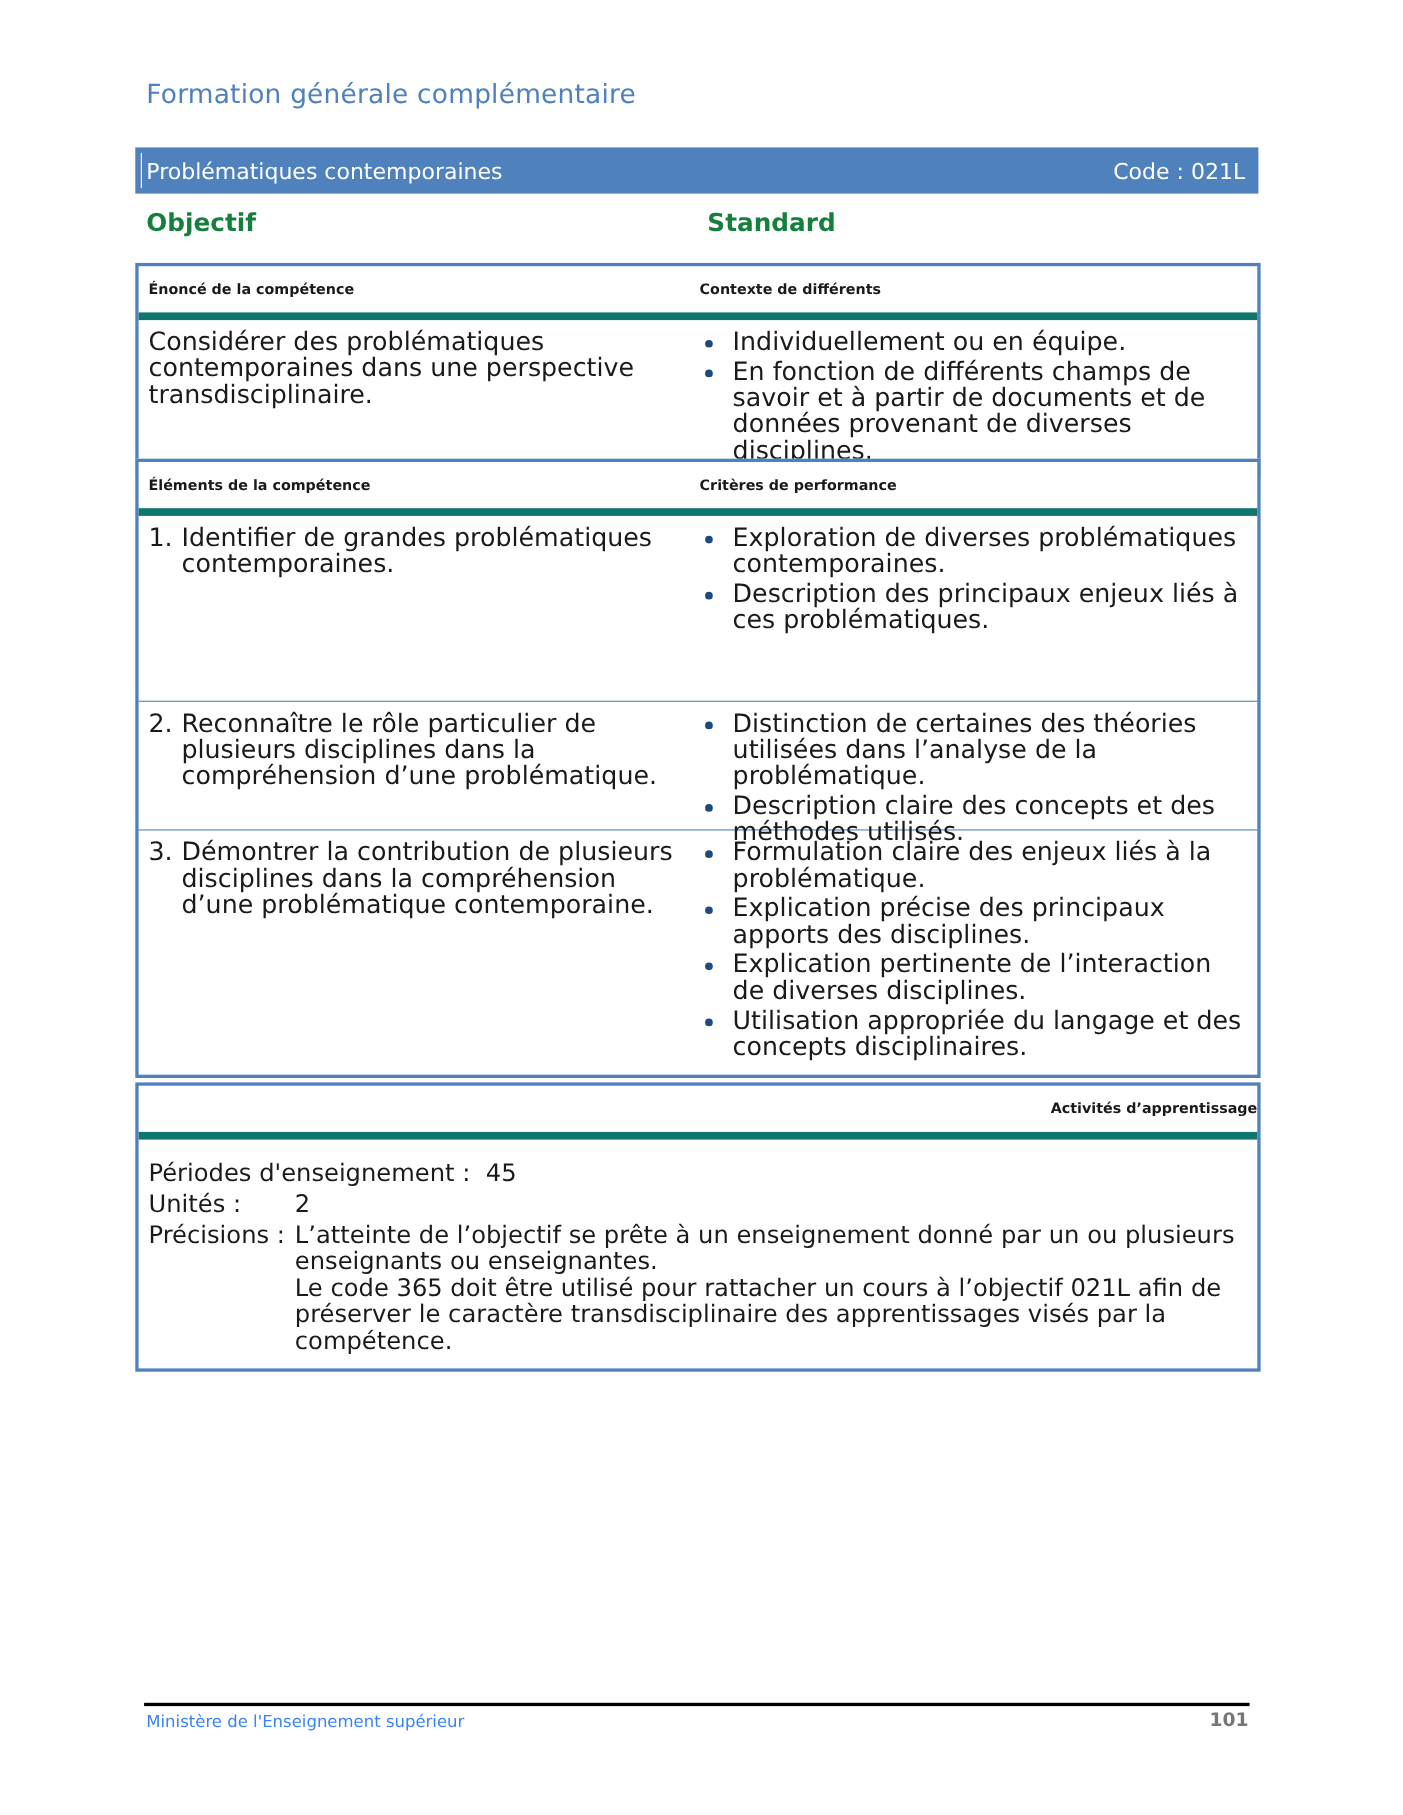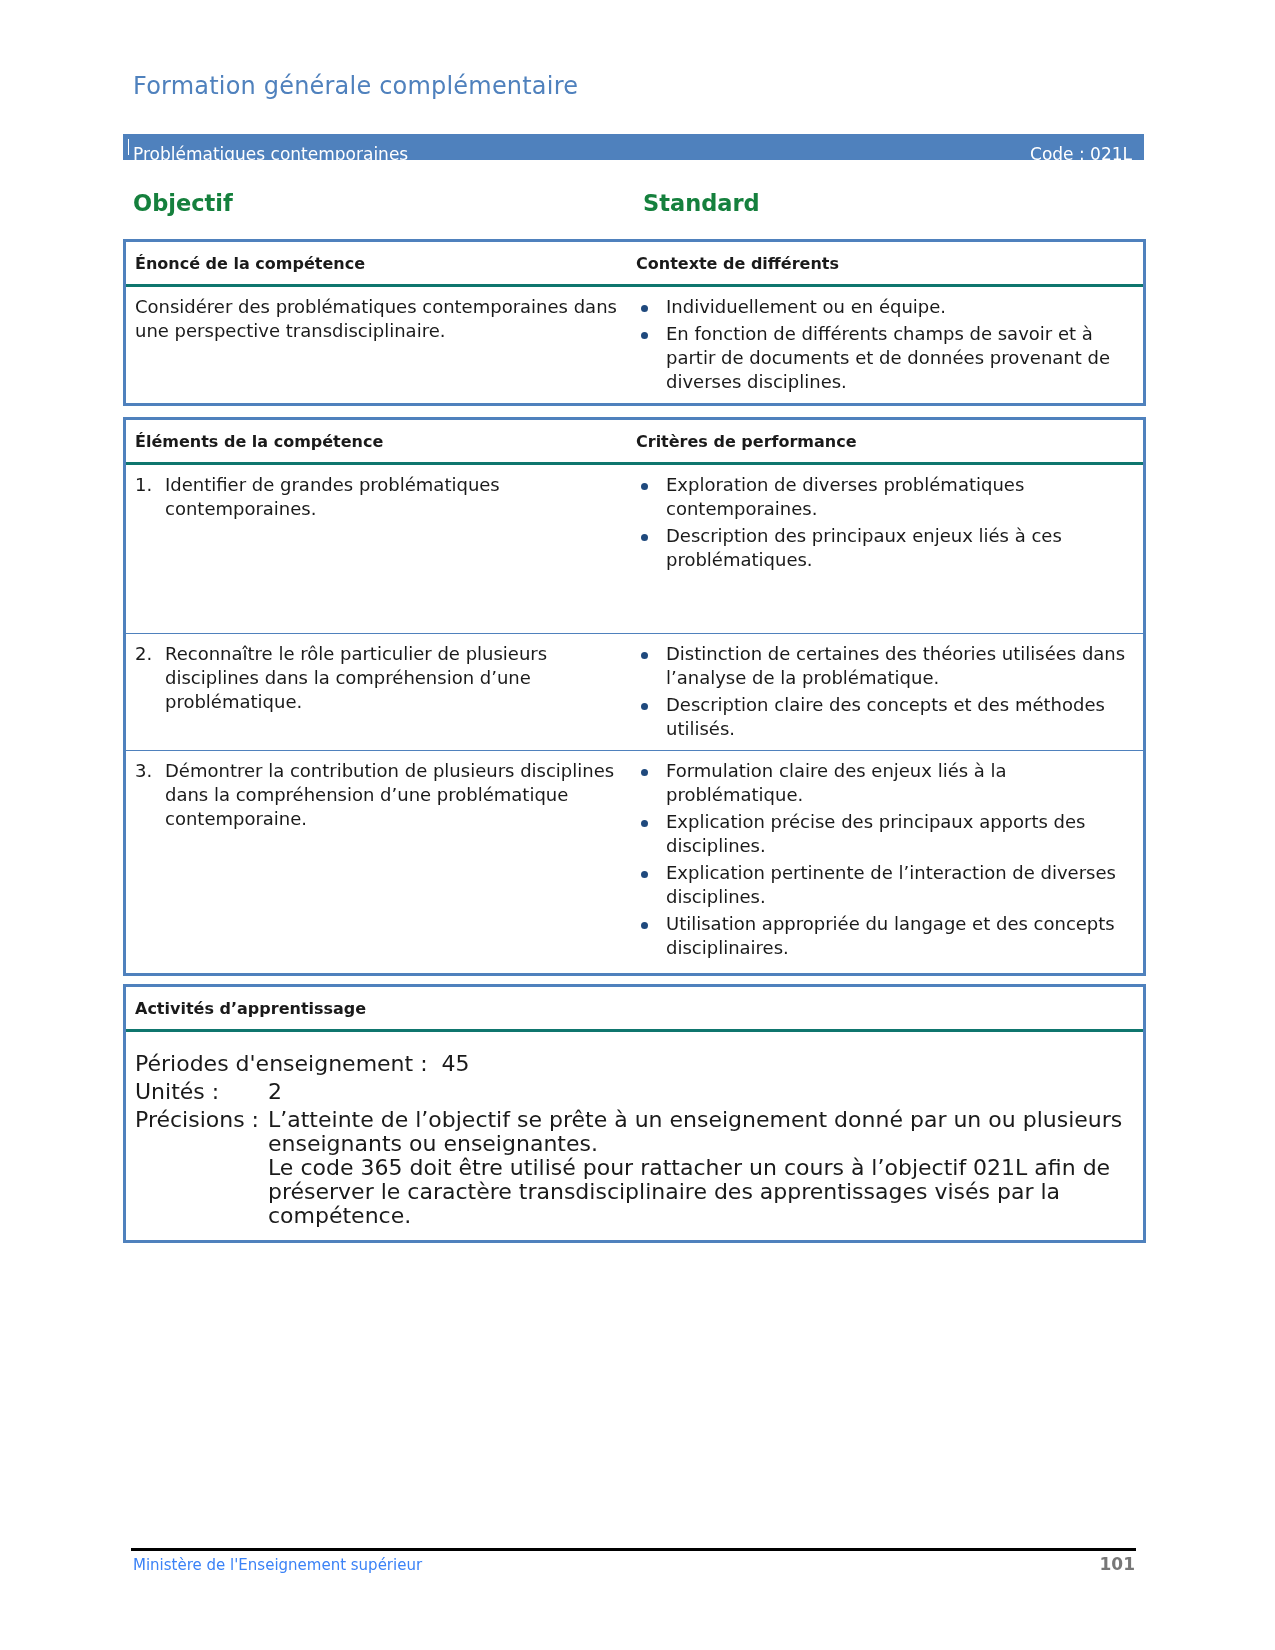--- a/index.html
+++ b/index.html
@@ -1,30 +1,30 @@
 <!DOCTYPE html>
 <html><head>
 <meta charset="utf-8">
 <style>
   html, body { margin:0; padding:0; background:#ffffff; }
   body { width:1275px; height:1650px; position:relative; font-family:"DejaVu Sans", sans-serif; color:#1a1a1a; overflow:hidden; }
   .section-title { position:absolute; left:133px; top:72px; font-size:24px; color:#4f81bd; letter-spacing:0.2px; }
-  .title-bar { position:absolute; left:123px; top:134px; width:1021px; height:26px; background:#4f81bd; color:#ffffff; font-size:17px; }
+  .title-bar { position:absolute; left:123px; top:134px; width:1021px; height:42px; background:#4f81bd; color:#ffffff; font-size:20px; }
   .title-bar .accent { position:absolute; left:5px; top:5px; bottom:5px; width:1px; background:#ffffff; }
   .title-bar .left { position:absolute; left:10px; top:10px; }
   .title-bar .right { position:absolute; right:12px; top:10px; }
   .col-heads { position:absolute; top:190px; left:133px; width:1010px; height:34px; }
   .col-heads span { position:absolute; top:0; font-weight:bold; font-size:22.5px; color:#15803d; }
   .col-heads .a { left:0; }
   .col-heads .b { left:510px; }
   .box { position:absolute; left:123px; width:1017px; border:3px solid #4f81bd; background:#fff; }
-  .box .hdr { display:flex; border-bottom:3px solid #0f766e; height:42px; align-items:center; font-weight:bold; font-size:16px; }
+  .box .hdr { display:flex; border-bottom:7px solid #0f766e; height:42px; align-items:center; font-weight:bold; font-size:13px;justify-content:flex-end; }
   .box .hdr .c1 { width:510px; padding-left:9px; box-sizing:border-box; }
   .box .hdr .c2 { flex:1; }
-  .row { display:flex; font-size:18px; line-height:24px; }
+  .row { display:flex; font-size:23px; line-height:24px; }
   .row + .row { border-top:1px solid #4f81bd; }
   .row .c1 { width:510px; padding:8px 9px 6px 9px; box-sizing:border-box; }
   .row .c2 { flex:1; padding:8px 10px 6px 0; box-sizing:border-box; }
   .num-item { display:flex; }
   .num-item .n { width:30px; flex:none; }
   .bul { list-style:none; margin:0; padding:0; }
   .bul li { display:flex; margin-bottom:3px; }
   .bul li .dot { width:30px; flex:none; position:relative; }
   .bul li .dot::before { content:""; position:absolute; left:5px; top:10px; width:7px; height:7px; border-radius:50%; background:#1f497d; }
   .act .hdr .c1 { width:auto; }

